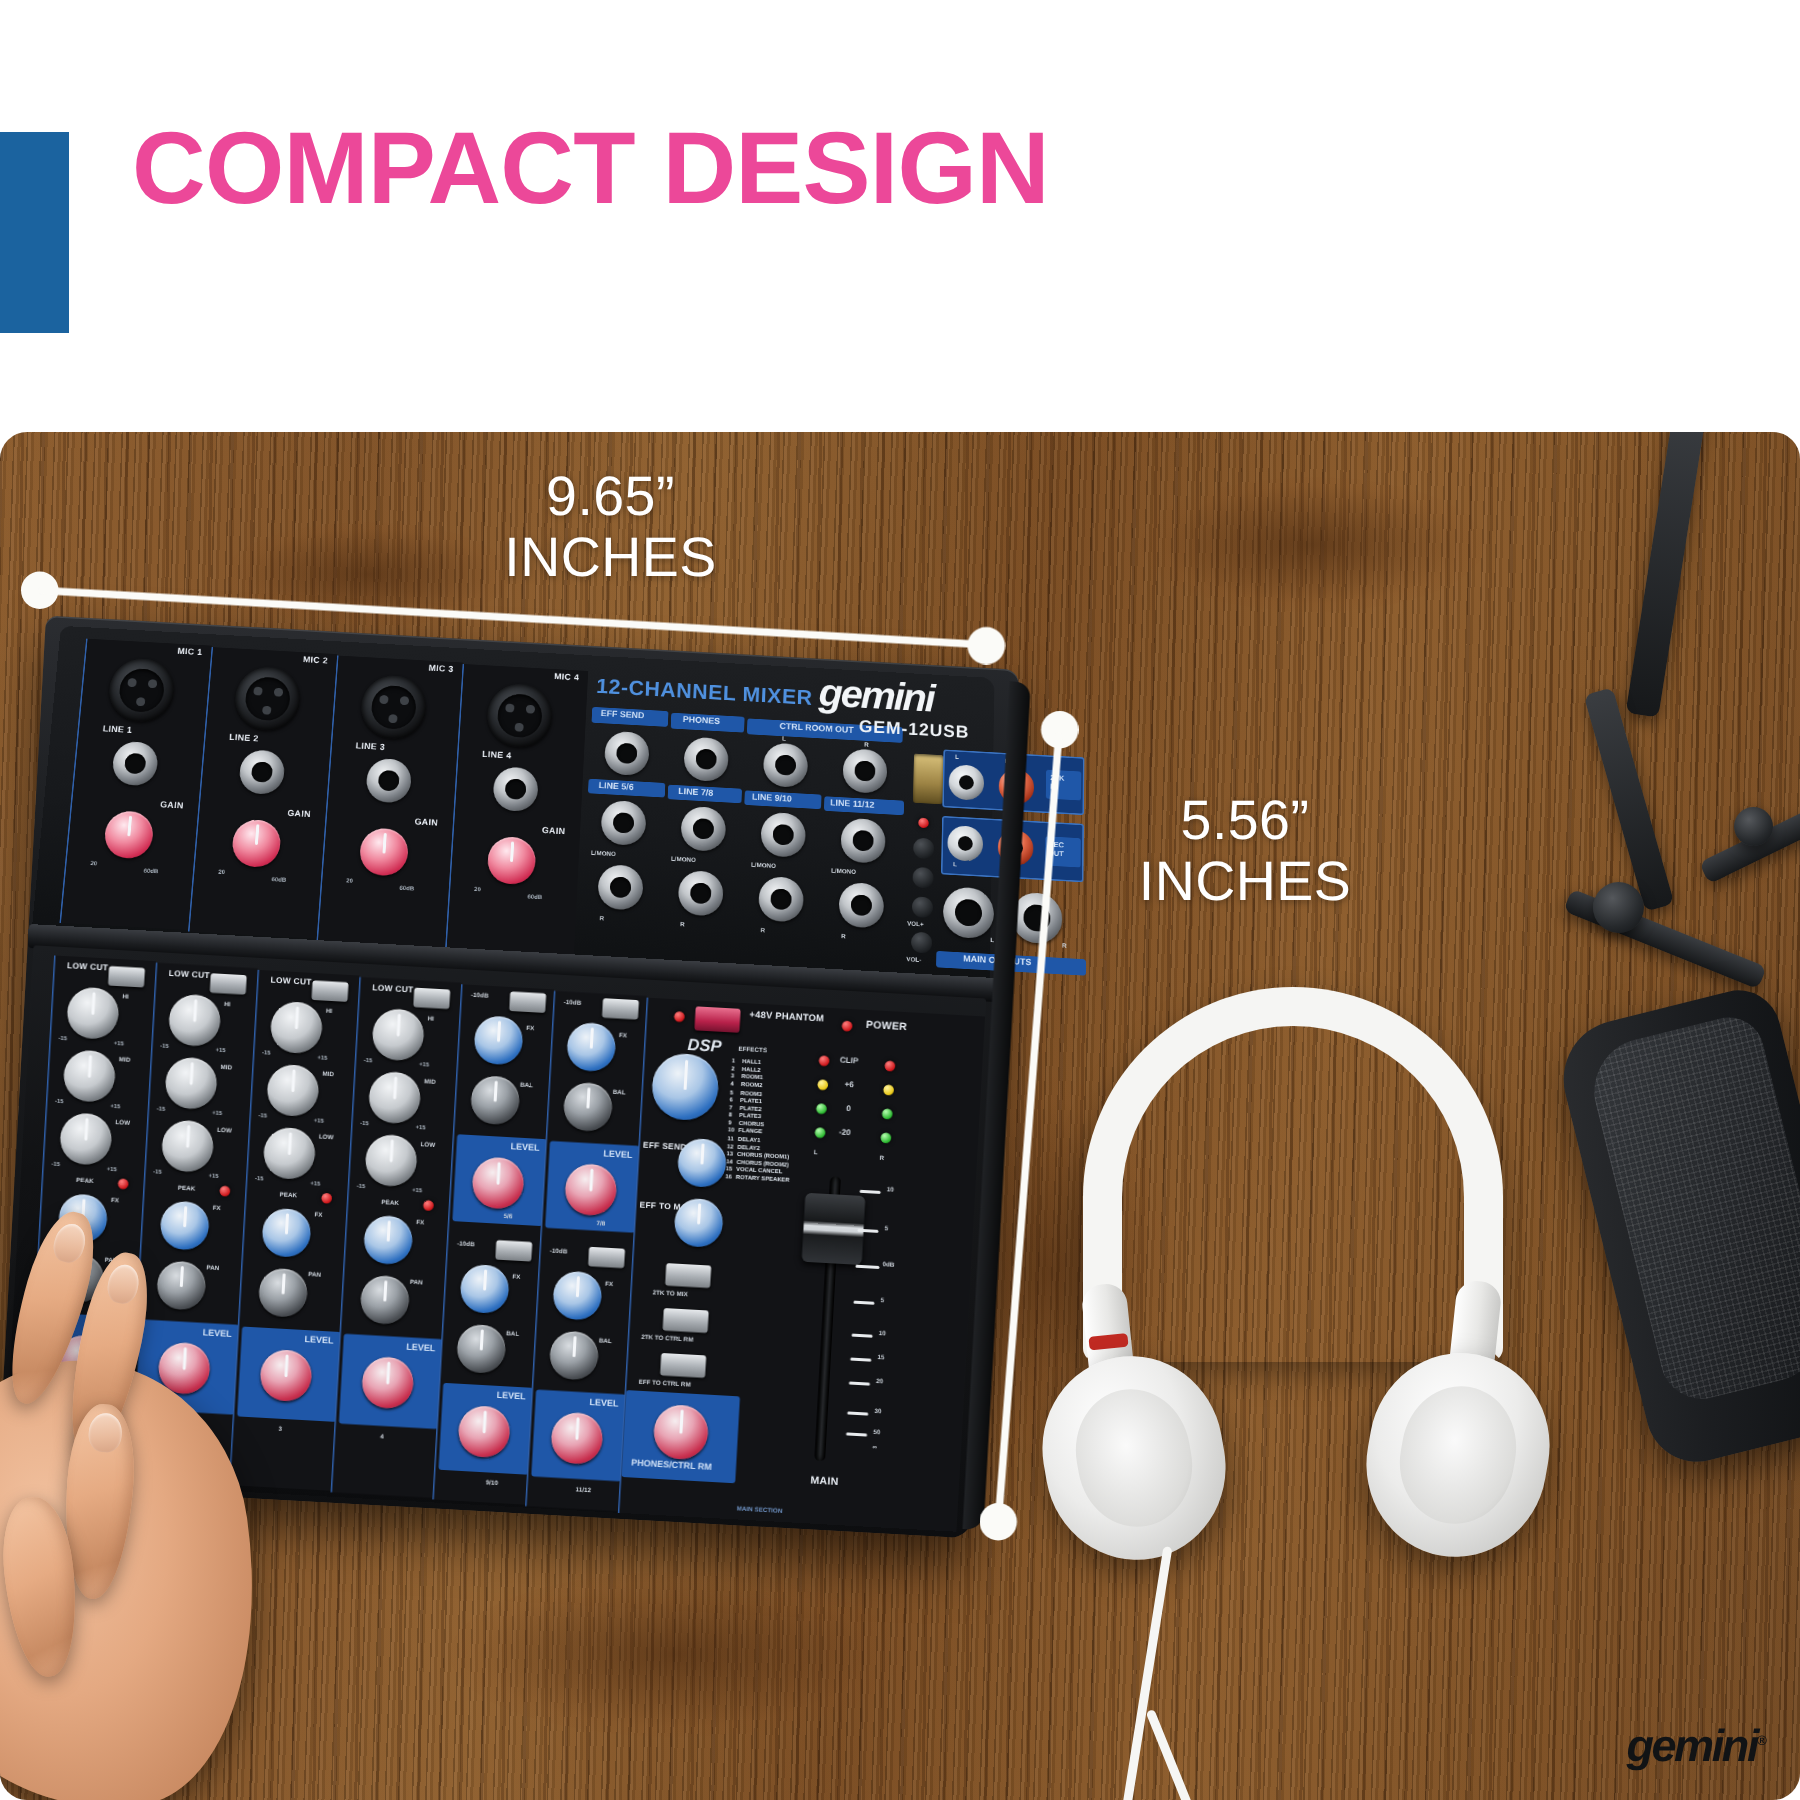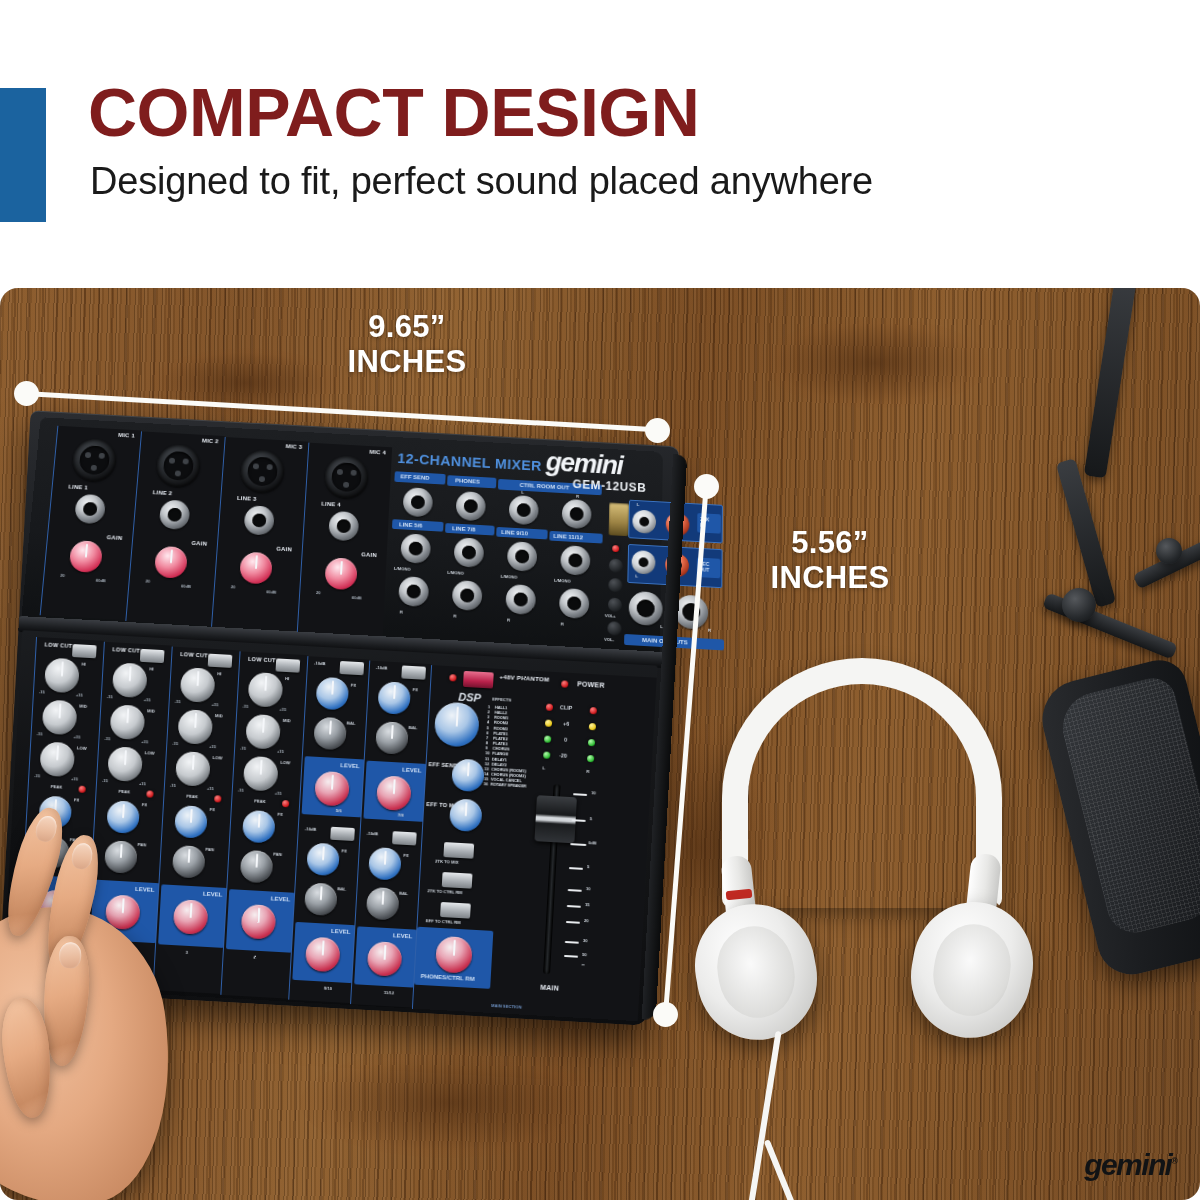--- a/index.html
+++ b/index.html
@@ -13,21 +13,21 @@
 
   
   .header { position: absolute; left: 0; top: 0; width: 1200px; height: 280px; background: #fff; }
   .accent-bar {
     position: absolute; left: 0; top: 88px; width: 46px; height: 134px;
     background: #1b639f;
   }
   .headline {
     position: absolute; left: 88px; top: 78px;
     font-size: 68px; font-weight: 700; letter-spacing: -0.5px;
-    color: #7f1d1d; line-height: 1.0;
+    color: #ec4899; line-height: 1.0;
     font-family: "Liberation Sans", sans-serif;
   }
   .subhead {
     position: absolute; left: 90px; top: 160px;
     font-size: 38px; font-weight: 400; color: #1a1a1a;
     letter-spacing: -0.2px;
   }
 
   
   .photo {
@@ -50,22 +50,22 @@
     pointer-events: none;
   }
 
   
   .dimline { position: absolute; background: #fbfbf8; height: 5px; border-radius: 3px; transform-origin: 0 50%; }
   .dot {
     position: absolute; width: 25px; height: 25px; border-radius: 50%;
     background: #fbfbf8;
   }
   .dimlabel {
-    position: absolute; color: #ffffff; font-weight: 700; text-align: center;
-    font-size: 31px; line-height: 1.12; letter-spacing: 0.3px;
+    position: absolute; color: #ffffff; font-weight: 400; text-align: center;
+    font-size: 37px; line-height: 1.12; letter-spacing: 0.3px;
     text-shadow: 0 1px 4px rgba(0,0,0,0.35);
   }
 
   
   .mixer {
     position: absolute; left: 14px; top: 140px; width: 650px; height: 580px;
     transform: rotate(3.2deg);
   }
   .mx-body {
     position: absolute; inset: 0;
@@ -246,21 +246,20 @@
   .brand-bottom sup { font-size: 9px; font-style: normal; vertical-align: super; letter-spacing: 0; }
 </style>
 </head>
 <body>
 
 <div class="page">
 
   <div class="header">
     <div class="accent-bar"></div>
     <div class="headline">COMPACT DESIGN</div>
-    <div class="subhead">Designed to fit, perfect sound placed anywhere</div>
   </div>
 
   <div class="photo">
 
     <div class="wood-knot" style="left:150px;top:60px;width:190px;height:70px;"></div>
     <div class="wood-knot" style="left:760px;top:30px;width:230px;height:90px;"></div>
     <div class="wood-knot" style="left:620px;top:430px;width:160px;height:260px;"></div>
     <div class="wood-knot" style="left:300px;top:760px;width:300px;height:110px;"></div>
 
     <div class="mixer">

